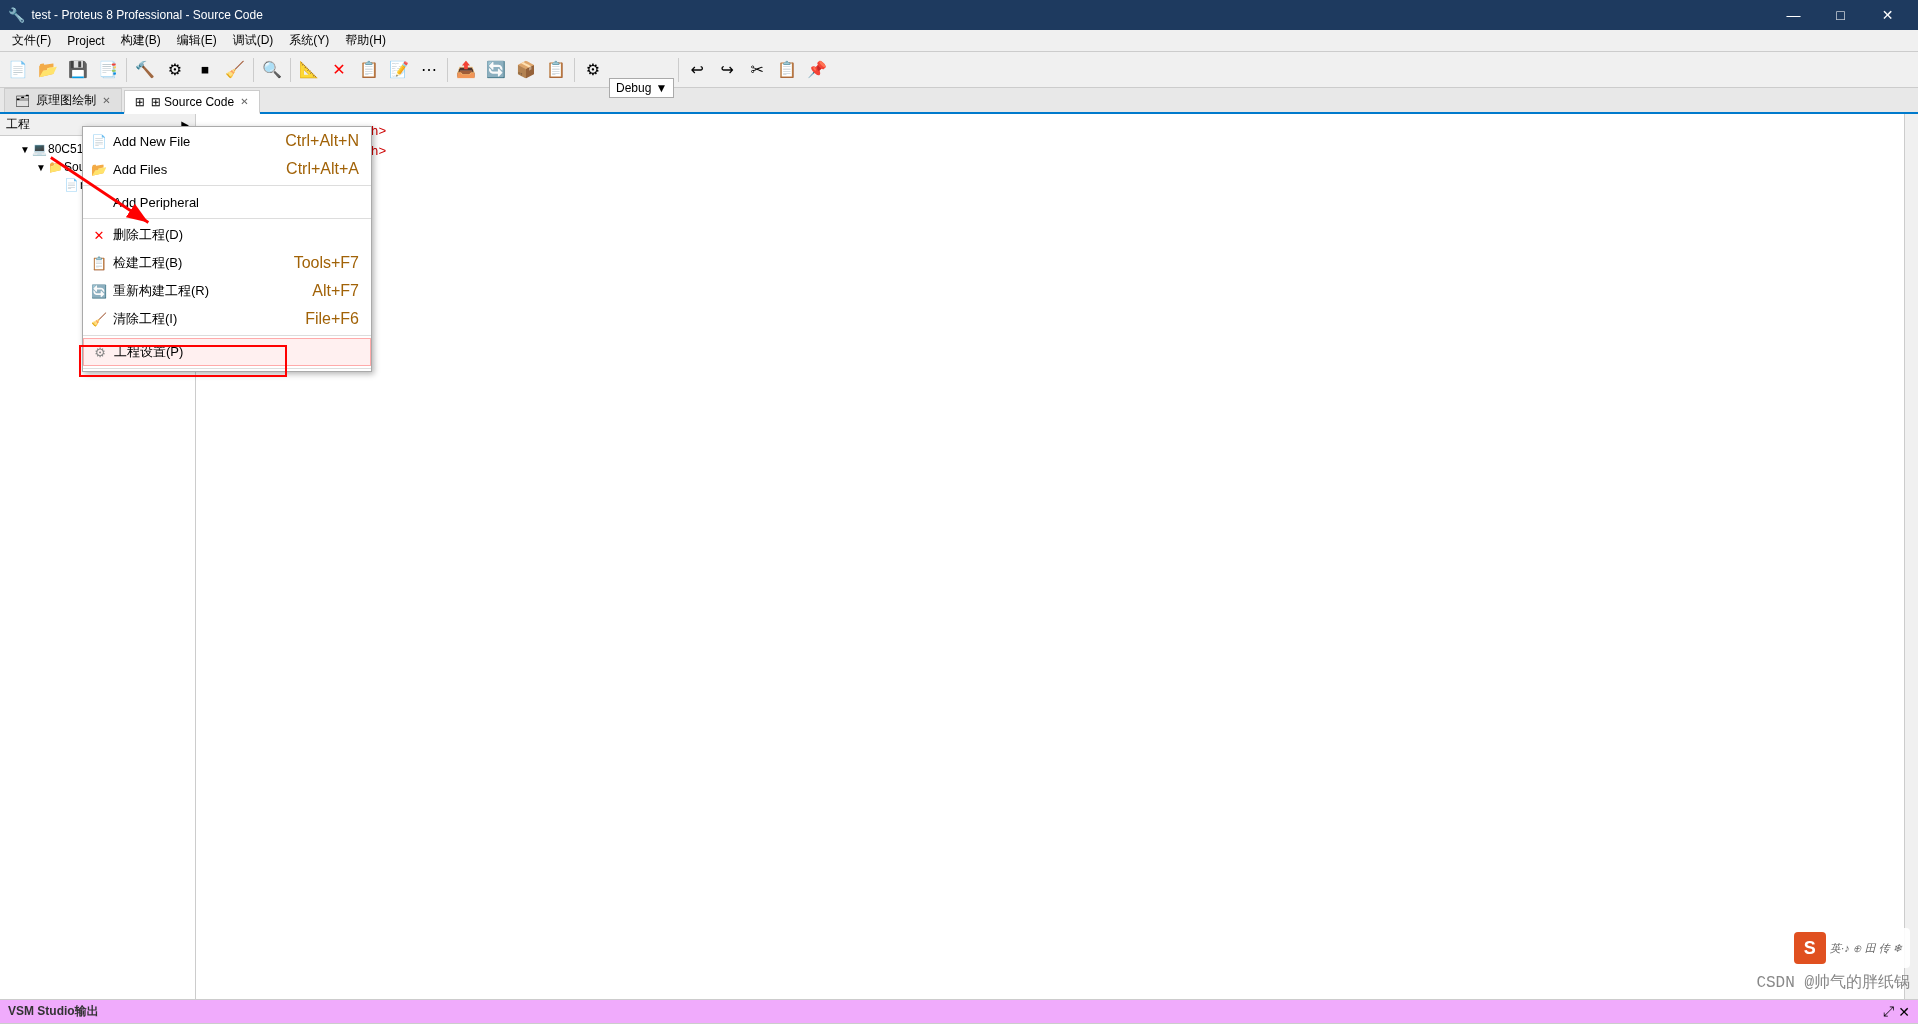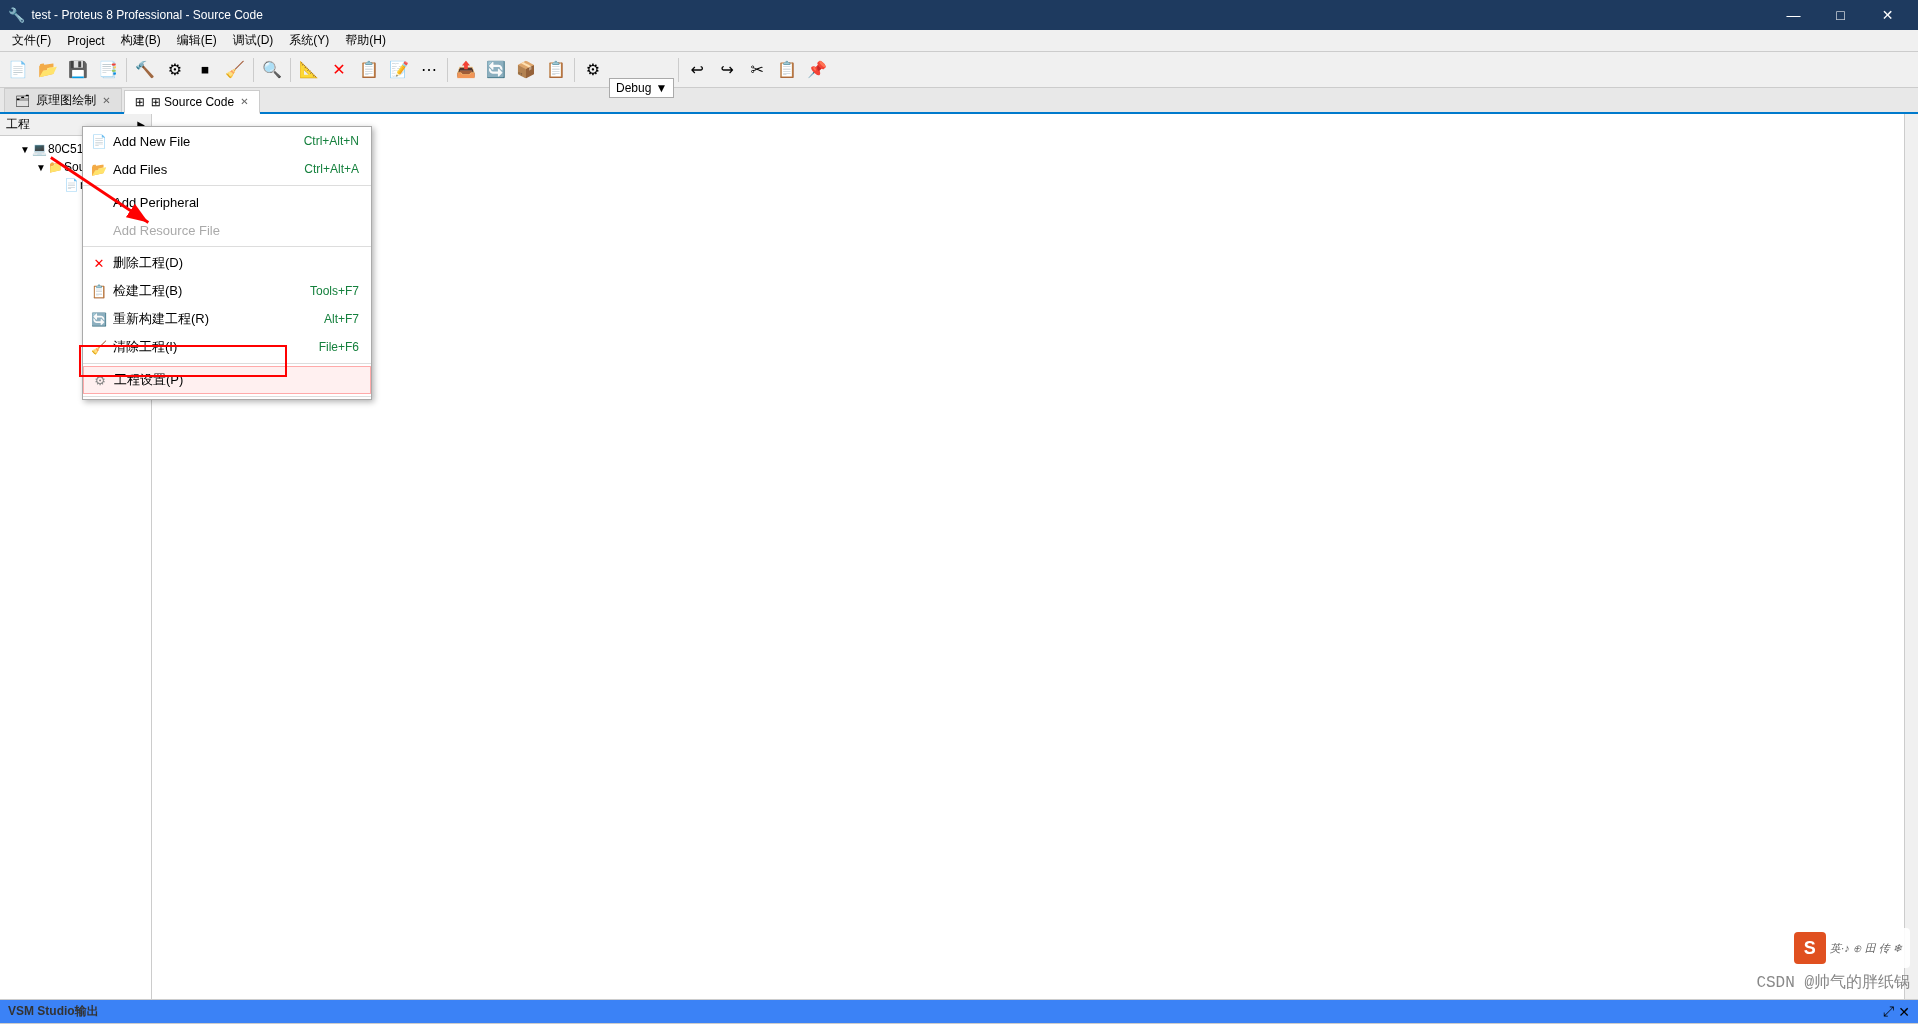--- a/index.html
+++ b/index.html
@@ -72,21 +72,21 @@
     .tab-close { font-size: 10px; color: #666; cursor: pointer; }
 
     
     .main-area {
       display: flex;
       height: calc(1029px - 30px - 22px - 36px - 26px - 30px);
     }
 
     
     .sidebar {
-      width: 152px;
+      width: 196px;
       background: white;
       border-right: 1px solid #ccc;
       display: flex;
       flex-direction: column;
       position: relative;
       overflow: hidden;
     }
     .sidebar-header {
       background: #f0f0f0;
       padding: 2px 6px;
@@ -122,21 +122,21 @@
 
     
     .output-panel {
       height: 340px;
       background: white;
       border-top: 1px solid #ccc;
       display: flex;
       flex-direction: column;
     }
     .output-header {
-      background: #3b82f6;
+      background: #f0abfc;
       border-bottom: 1px solid #ccc;
       height: 24px;
       display: flex;
       align-items: center;
       padding: 0 8px;
       justify-content: space-between;
       font-size: 12px;
     }
     .output-content {
       flex: 1;
@@ -162,21 +162,21 @@
     }
     .ctx-item {
       display: flex;
       align-items: center;
       padding: 5px 12px 5px 30px;
       cursor: pointer;
       position: relative;
       height: 28px;
     }
     .ctx-item.disabled { color: #aaa; cursor: default; }
-    .ctx-item .shortcut { margin-left: auto; color: #15803d; font-size: 12px; }
+    .ctx-item .shortcut { margin-left: auto; color: #a16207; font-size: 16px; }
     .ctx-sep { height: 1px; background: #ddd; margin: 2px 0; }
     .ctx-icon { position: absolute; left: 6px; width: 20px; display: flex; align-items: center; justify-content: center; }
     .ctx-item.gear-item { background: #fff8f8; }
 
     
     .red-arrow {
       position: absolute;
       left: 60px;
       top: 150px;
       width: 120px;
@@ -348,24 +348,20 @@
     <div class="ctx-item">
       <span class="ctx-icon">📂</span>
       <span>Add Files</span>
       <span class="shortcut">Ctrl+Alt+A</span>
     </div>
     <div class="ctx-sep"></div>
     <div class="ctx-item">
       <span class="ctx-icon"></span>
       <span>Add Peripheral</span>
     </div>
-    <div class="ctx-item disabled">
-      <span class="ctx-icon"></span>
-      <span>Add Resource File</span>
-    </div>
     <div class="ctx-sep"></div>
     <div class="ctx-item">
       <span class="ctx-icon" style="color:red;">✕</span>
       <span>删除工程(D)</span>
     </div>
     <div class="ctx-item">
       <span class="ctx-icon">📋</span>
       <span>检建工程(B)</span>
       <span class="shortcut">Tools+F7</span>
     </div>

